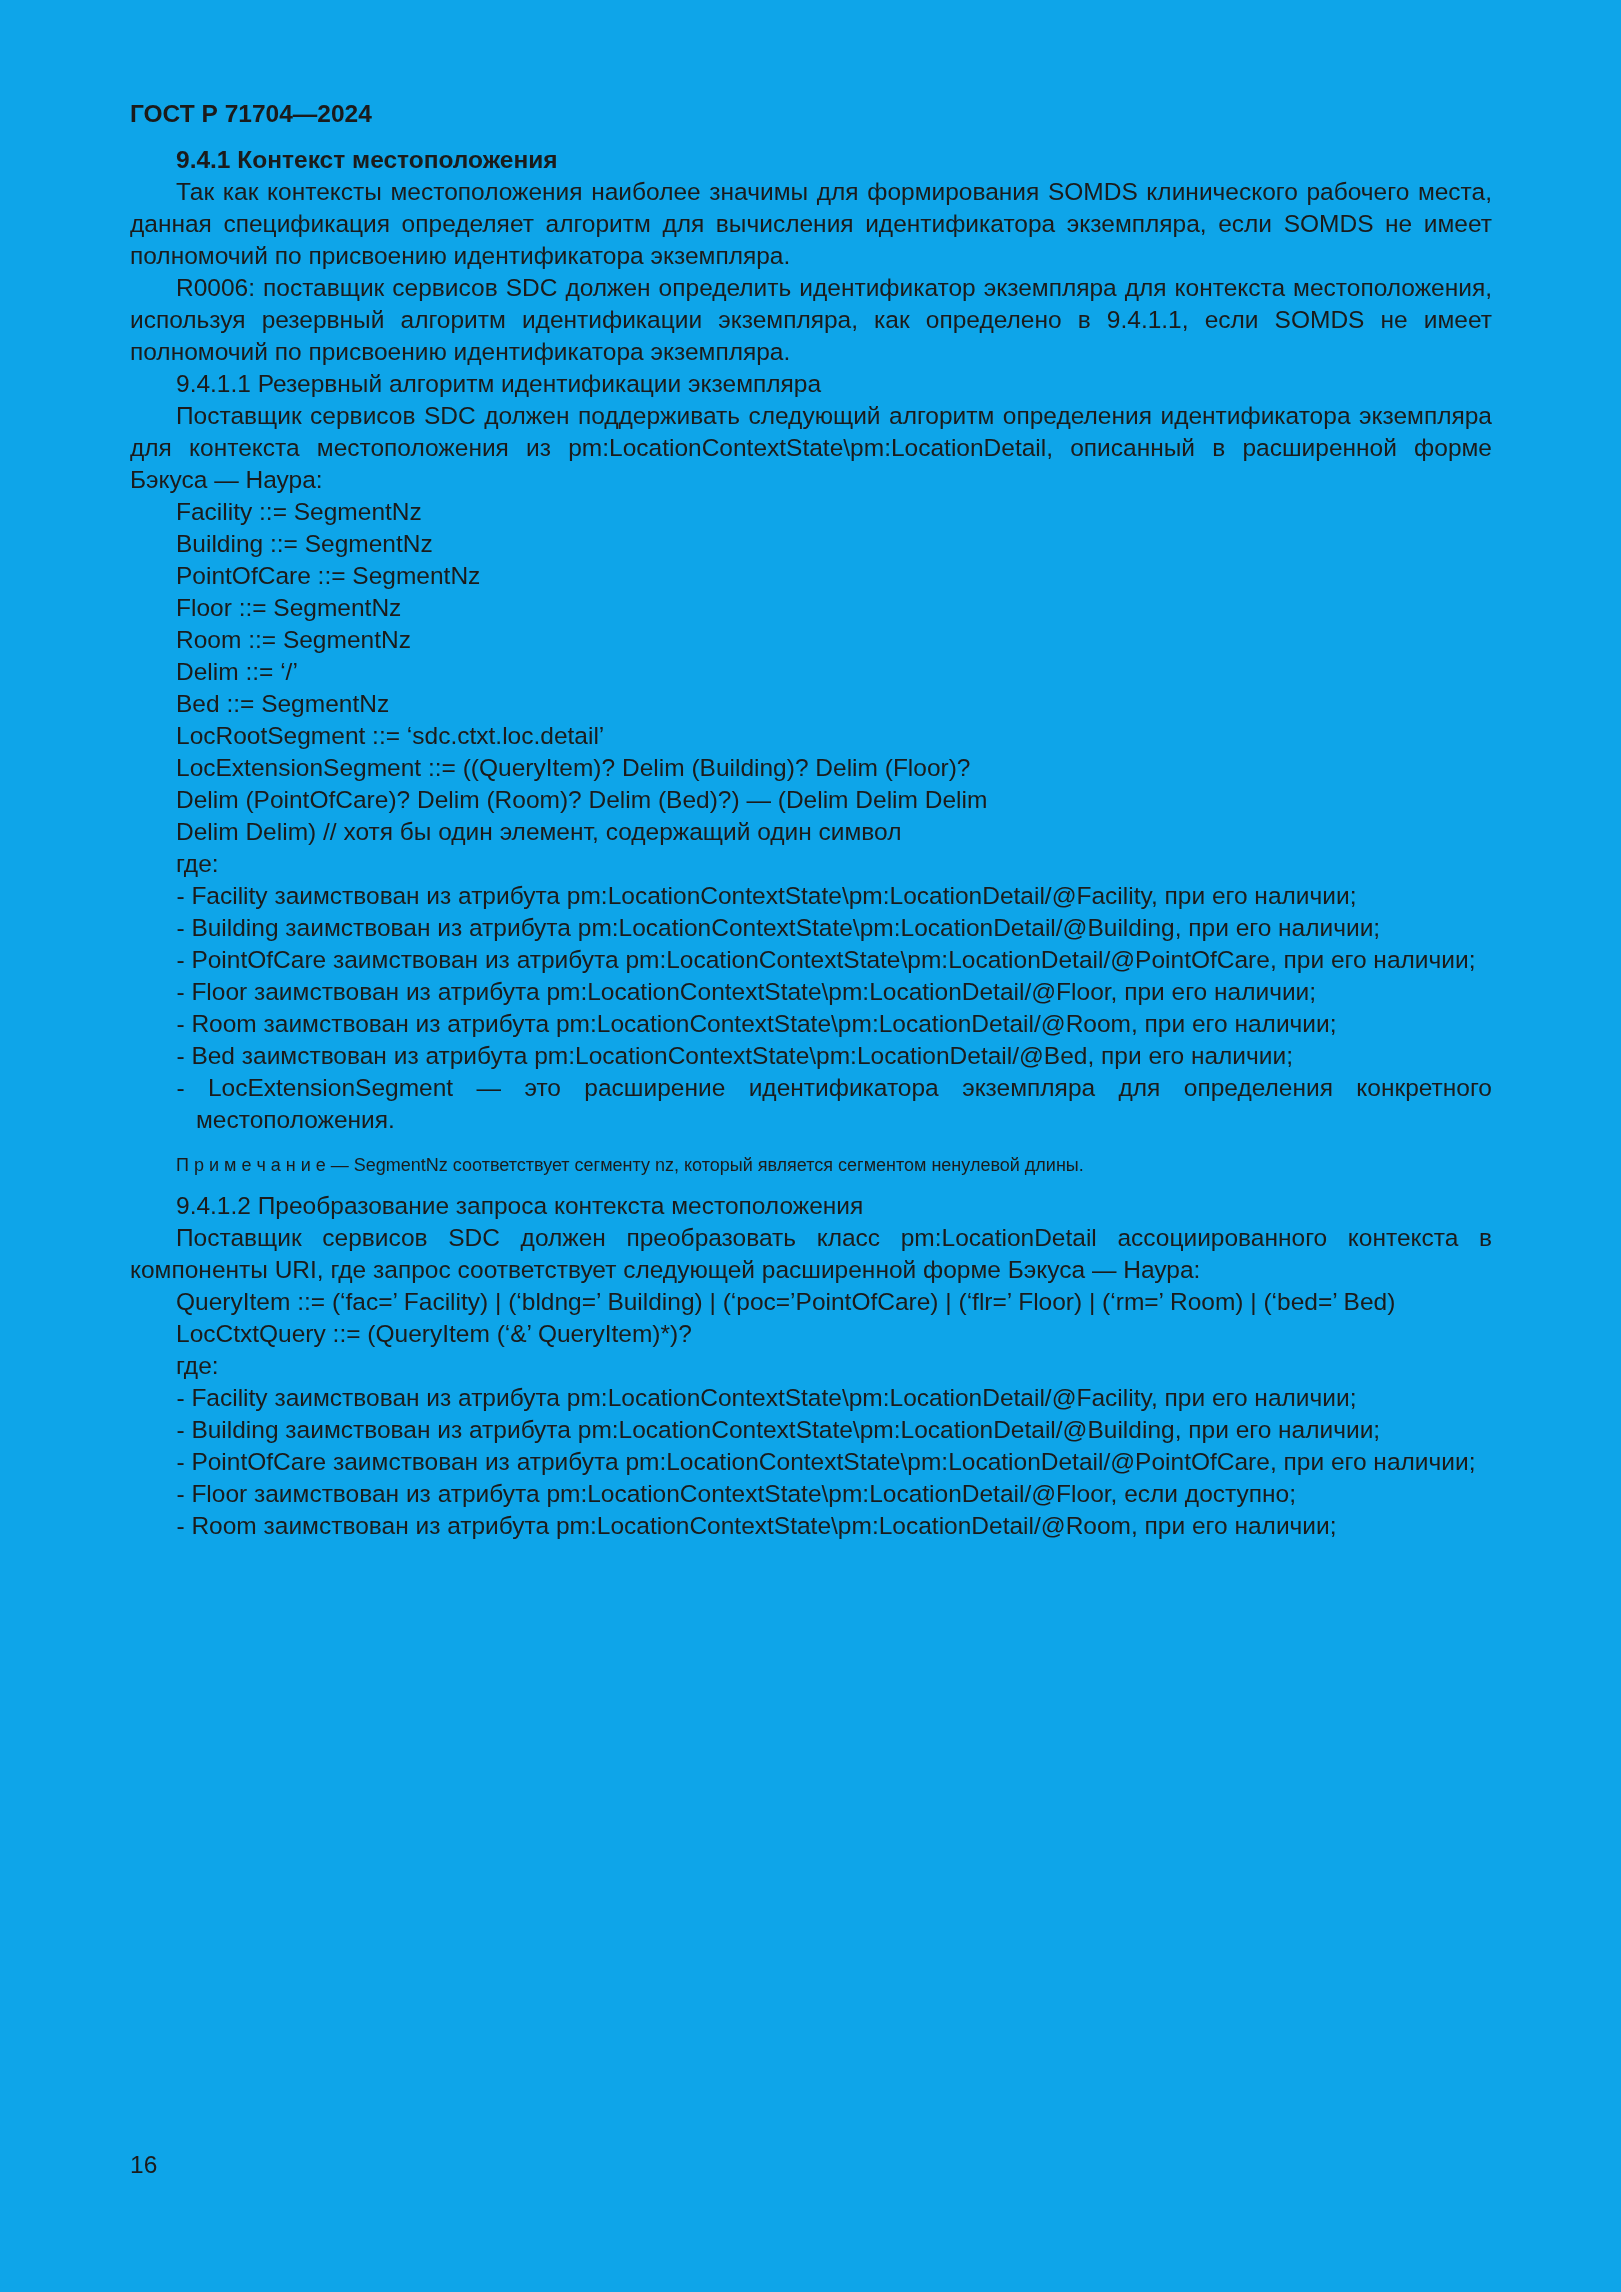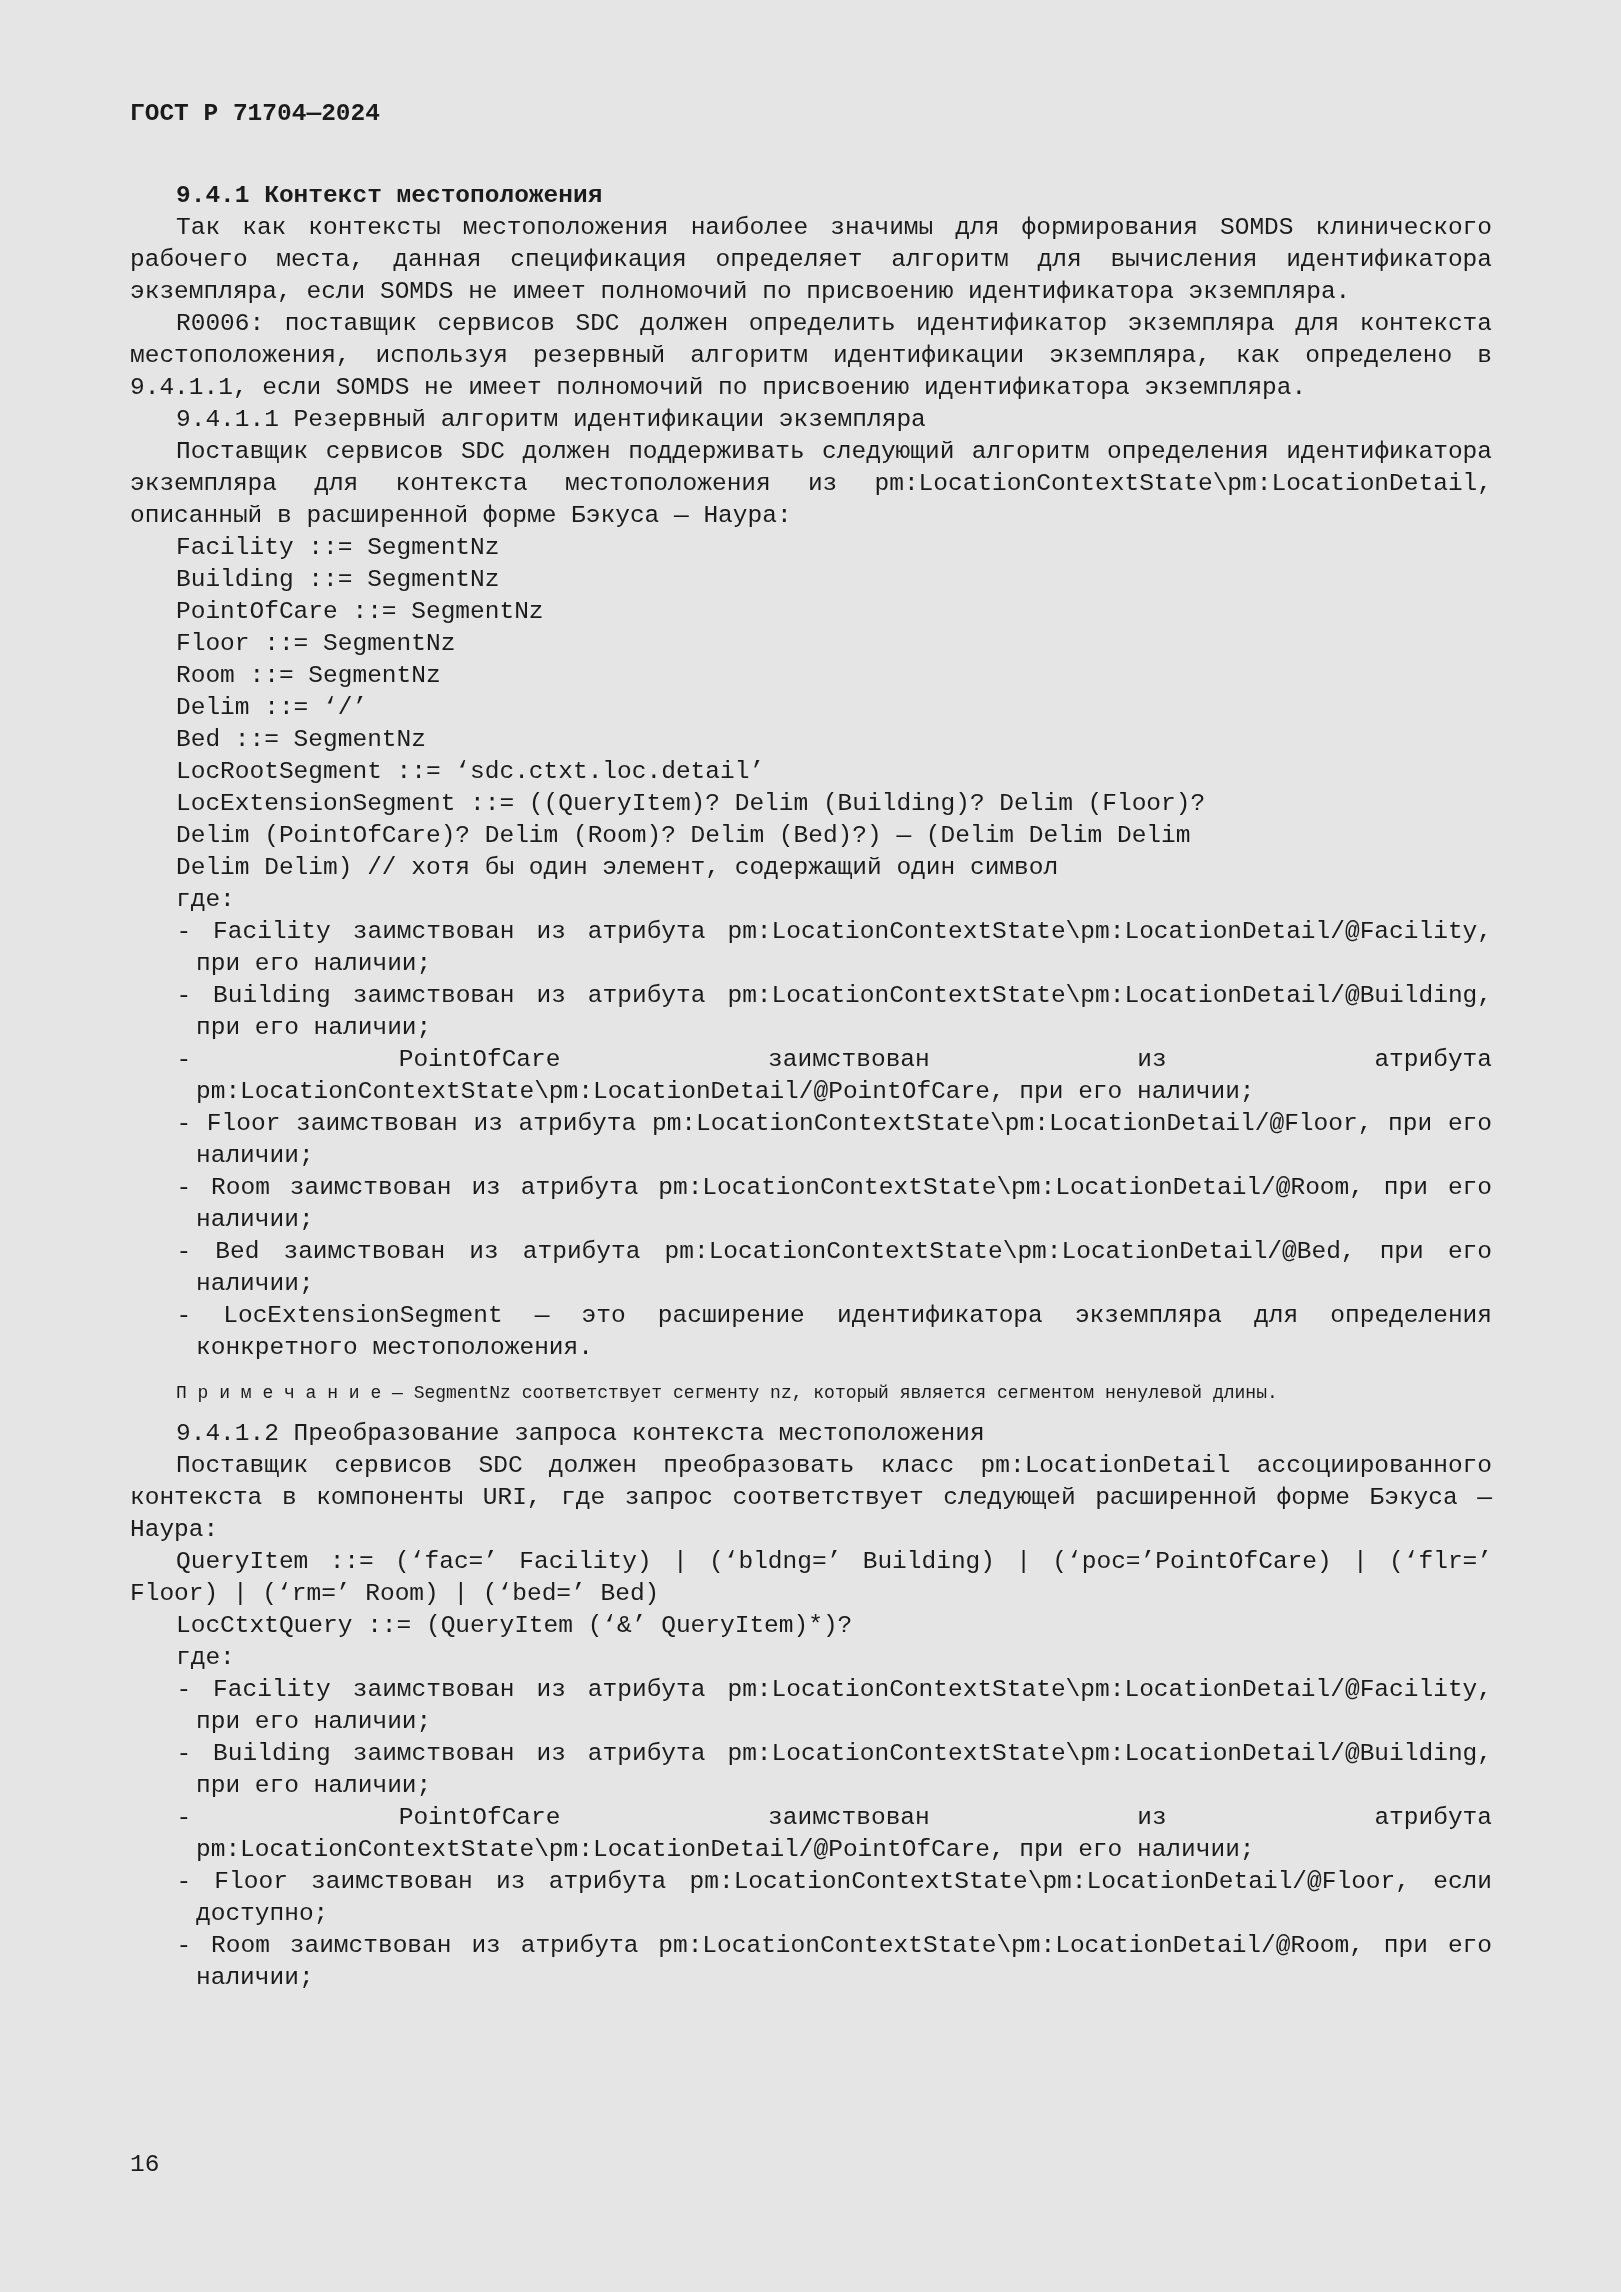--- a/index.html
+++ b/index.html
@@ -1,39 +1,38 @@
 <!DOCTYPE html>
 <html><head>
 <meta charset="utf-8">
 <style>
   * { margin: 0; padding: 0; box-sizing: border-box; }
   html, body { background: #ffffff; }
   .page {
     position: relative;
     width: 1621px;
     height: 2293px;
-    background: #e5e5e5;
-    font-family: Liberation Mono, monospace;
+    background: #0ea5e9;
+    font-family: Liberation Sans, sans-serif;
     font-size: 24.5px;
     line-height: 32px;
     color: #1b1b1b;
     overflow: hidden;
   }
   .running-header {
     position: absolute;
     top: 98px;
     left: 130px;
     font-weight: bold;
   }
   .doc-body {
     position: absolute;
     top: 144px;
     left: 130px;
     width: 1362px;
-    margin-top: 36px;
   }
   .page-number {
     position: absolute;
     top: 2149px;
     left: 130px;
   }
   .heading-bold { font-weight: bold; text-indent: 46px; }
   .heading-plain { text-indent: 46px; }
   .para { text-align: justify; text-indent: 46px; }
   .code { margin-left: 46px; }

